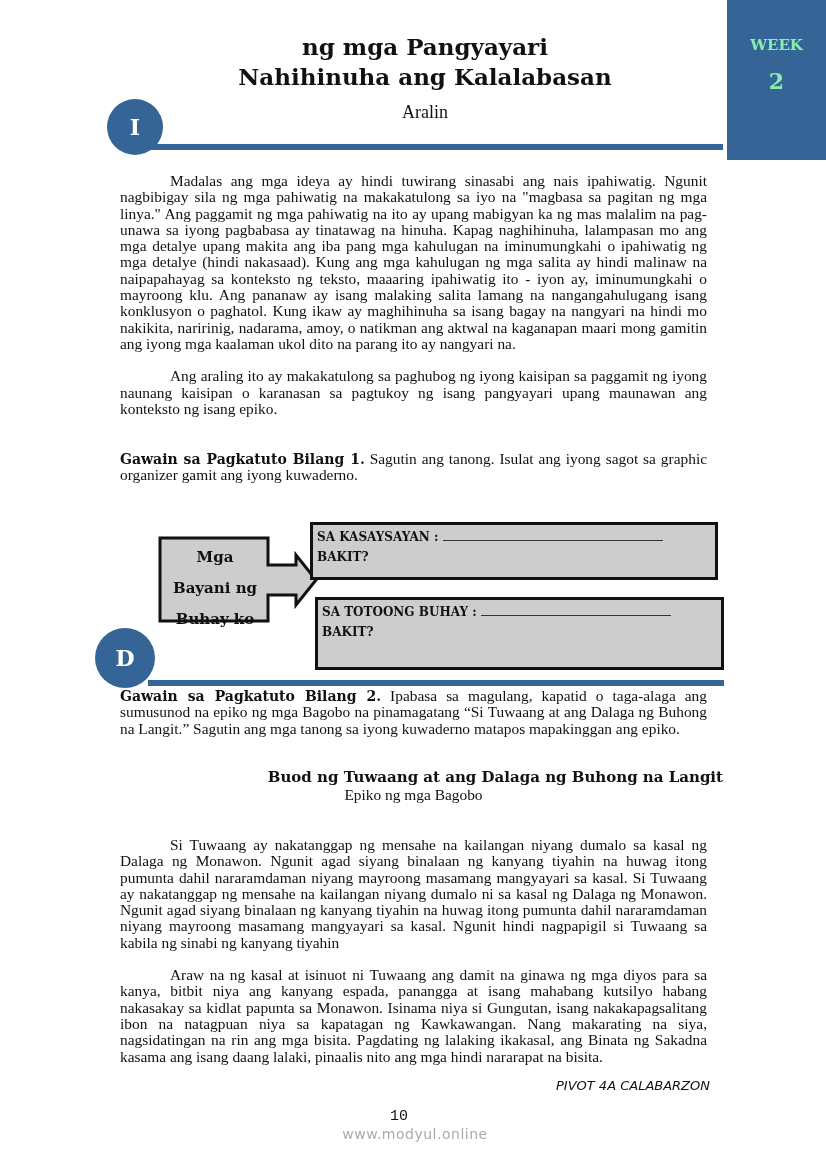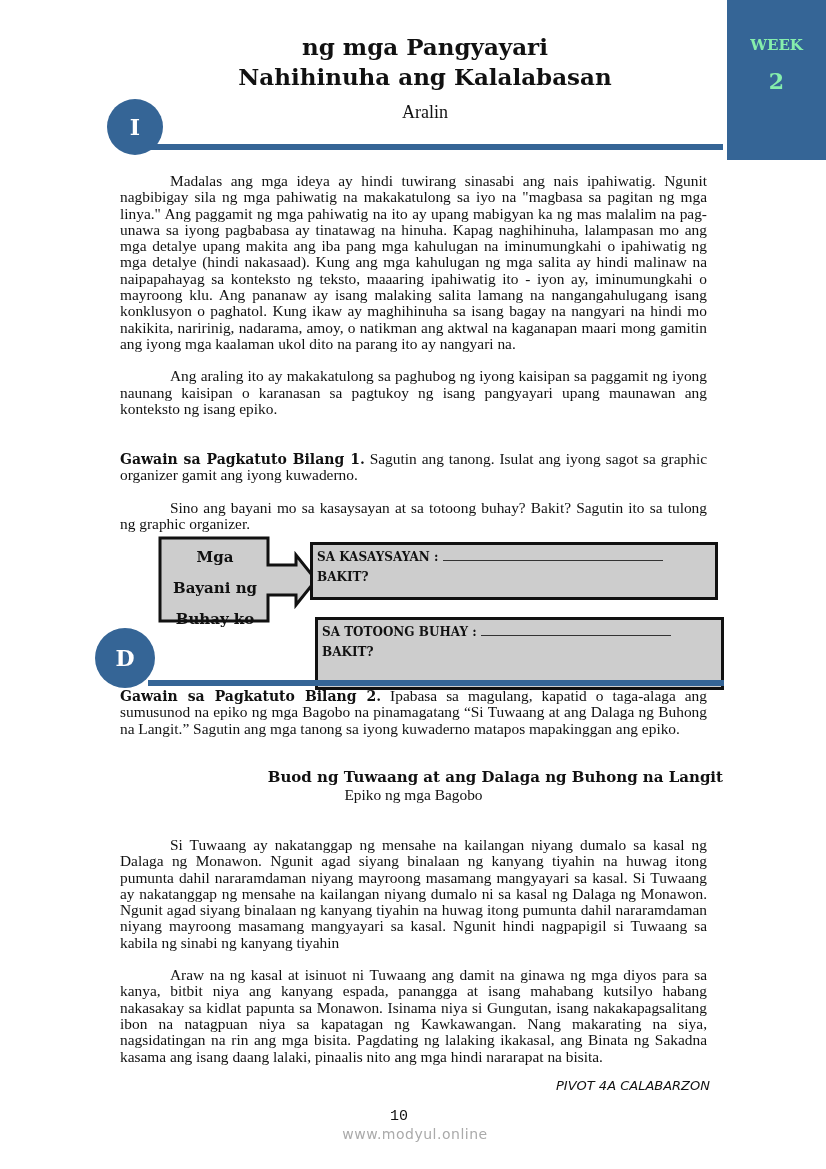--- a/index.html
+++ b/index.html
@@ -28,21 +28,21 @@
   .para {
     left: 104px; width: 619px; font-size: 15.4px; line-height: 16.3px;
     text-align: justify; font-family: "Liberation Serif", serif;
   }
   .para p { margin: 16px; text-indent: 50px; }
   .para p.noindent { text-indent: 0; }
   .bold { font-weight: bold; font-family: "DejaVu Serif", serif; font-size: 14px; }
   .center { text-align: center; }
   .box {
     background: #cdcdcd; border: 3px solid #111; box-sizing: border-box;
-    font-weight: bold; font-size: 12px; padding: 2px 4px; line-height: 20px; margin-top: 20px;
+    font-weight: bold; font-size: 12px; padding: 2px 4px; line-height: 20px;
   }
   .blank { display: inline-block; width: 220px; border-bottom: 1px solid #333; height: 11px; vertical-align: baseline; }
   .footer-brand { left: 556px; top: 1078px; font-style: italic; font-size: 13px; font-family: "DejaVu Sans", sans-serif; }
   .page-num { left: 390px; width: 50px; top: 1108px; text-align: left; font-size: 15px; font-family: Liberation Mono, monospace; }
   .watermark { left: 300px; width: 230px; top: 1126px; text-align: center; font-size: 14px; color: #aaa; font-family: "DejaVu Sans", sans-serif; letter-spacing: 0.5px; }
 </style>
 </head>
 <body>
 
 <div class="abs week-tab">
@@ -59,21 +59,20 @@
 <div class="abs circle" style="left:107px;top:99px;">I</div>
 <div class="abs bar" style="left:147px;top:144px;width:576px;"></div>
 
 <div class="abs para" style="top:157px;">
   <p>Madalas ang mga ideya ay hindi tuwirang sinasabi ang nais ipahiwatig. Ngunit nagbibigay sila ng mga pahiwatig na makakatulong sa iyo na "magbasa sa pagitan ng mga linya." Ang paggamit ng mga pahiwatig na ito ay upang mabigyan ka ng mas malalim na pag-unawa sa iyong pagbabasa ay tinatawag na hinuha. Kapag naghihinuha, lalampasan mo ang mga detalye upang makita ang iba pang mga kahulugan na iminumungkahi o ipahiwatig ng mga detalye (hindi nakasaad). Kung ang mga kahulugan ng mga salita ay hindi malinaw na naipapahayag sa konteksto ng teksto, maaaring ipahiwatig ito - iyon ay, iminumungkahi o mayroong klu. Ang pananaw ay isang malaking salita lamang na nangangahulugang isang konklusyon o paghatol. Kung ikaw ay maghihinuha sa isang bagay na nangyari na hindi mo nakikita, naririnig, nadarama, amoy, o natikman ang aktwal na kaganapan maari mong gamitin ang iyong mga kaalaman ukol dito na parang ito ay nangyari na.</p>
   <p>Ang araling ito ay makakatulong sa paghubog ng iyong kaisipan sa paggamit ng iyong naunang kaisipan o karanasan sa pagtukoy ng isang pangyayari upang maunawan ang konteksto ng isang epiko.</p>
 </div>
 
 <div class="abs para" style="top:435px;">
   <p class="noindent"><span class="bold">Gawain sa Pagkatuto Bilang 1.</span><span> Sagutin ang tanong. Isulat ang iyong sagot sa graphic organizer gamit ang iyong kuwaderno.</span></p>
-  <p style="margin-top:12px;">Sino ang bayani mo sa kasaysayan at sa totoong buhay? Bakit? Sagutin ito sa tulong ng graphic organizer.</p>
 </div>
 
 <svg class="abs" style="left:158px;top:535px;" width="160" height="90">
   <polygon points="2,3 110,3 110,30 138,30 138,20 158,45 138,70 138,60 110,60 110,86 2,86" fill="#cdcdcd" stroke="#111" stroke-width="3"></polygon>
 </svg>
 <div class="abs" style="left:160px;top:542px;width:110px;text-align:center;font-weight:bold;font-size:15px;line-height:31px;">
   <div>Mga</div>
   <div>Bayani ng</div>
   <div>Buhay ko</div>
 </div>

